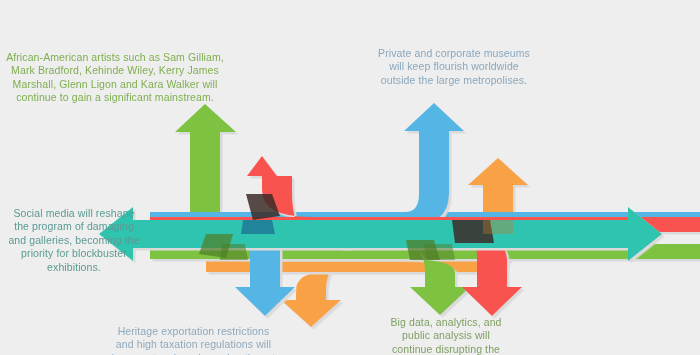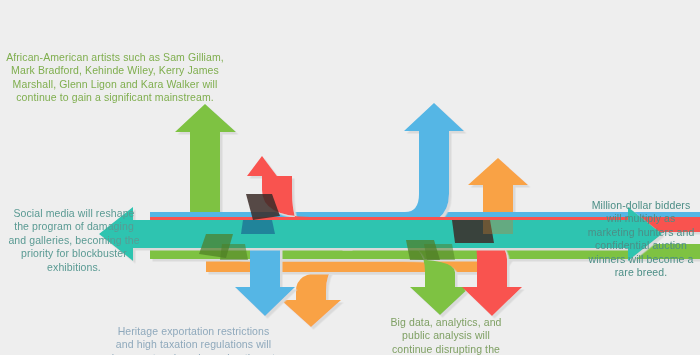--- a/index.html
+++ b/index.html
@@ -189,23 +189,23 @@
 
       <path d="M 424,200 L 452,200 L 455,216 L 427,216 Z" fill="#4f7d25" opacity="0.5"></path>
 
       <path d="M 483,176 L 513,176 L 513,190 L 483,190 Z" fill="#c87a2a" opacity="0.35"></path>
     </g>
   </svg>
 
   <div class="cap c-green" id="cap-african" style="color: rgb(127, 174, 78);">African-American artists such as Sam Gilliam, Mark Bradford, Kehinde Wiley, Kerry James Marshall, Glenn Ligon and Kara Walker will continue to gain a significant mainstream.</div>
 
 
-
-
-  <div class="cap c-tealdark" id="cap-million" style="color: rgb(76, 142, 134);">Million-dollar bidders will multiply as marketing hunters and confidential auction winners will become a rare breed.</div>
+  <div class="cap c-bluegray" id="cap-private" style="color: rgb(138, 167, 189);">Private and corporate museums will keep flourish worldwide outside the large metropolises.</div>
+
+
 
   <div class="cap c-teal" id="cap-social" style="color: rgb(90, 154, 147);">Social media will reshape the program of damaging and galleries, becoming the priority for blockbuster exhibitions.</div>
 
   <div class="cap c-bluegray" id="cap-heritage" style="color: rgb(143, 169, 188);">Heritage exportation restrictions and high taxation regulations will become tougher, damaging the art market for countries such as Italy and Germany.</div>
 
 
   <div class="cap c-olive" id="cap-bigdata" style="color: rgb(127, 160, 100);">Big data, analytics, and public analysis will continue disrupting the art market and influence sales.</div>
 
 
 </div>

